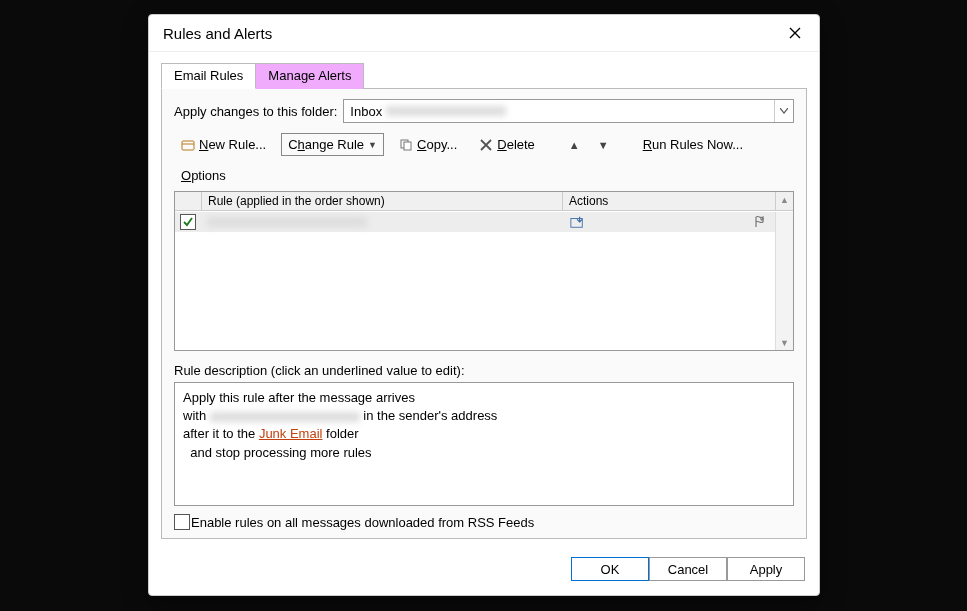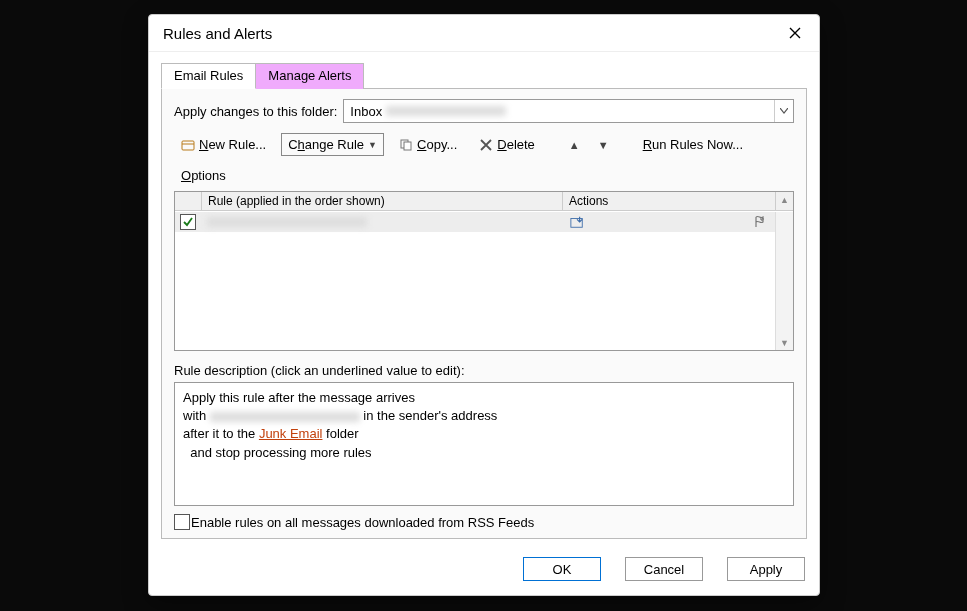--- a/index.html
+++ b/index.html
@@ -243,21 +243,21 @@
   }
   .rss-row {
     display: flex;
     align-items: center;
     gap: 1px;
     margin-top: 8px;
   }
   .footer {
     display: flex;
     justify-content: flex-end;
-    gap: 24px;
+    gap: 0;
     padding: 8px 14px 14px;
   }
   .btn {
     min-width: 78px;
     height: 24px;
     border: 1px solid #999;
     background: #fff;
     cursor: pointer;
     font-size: 13px;
     padding: 0 14px;

